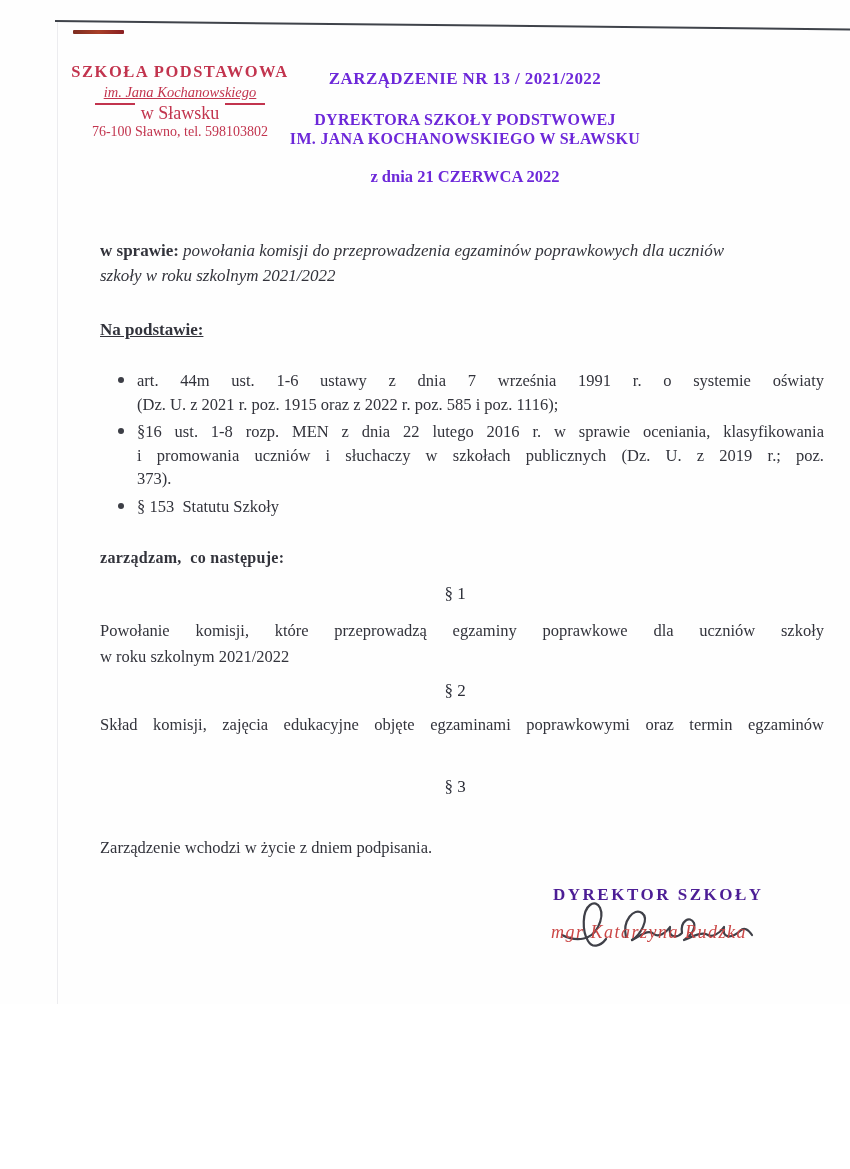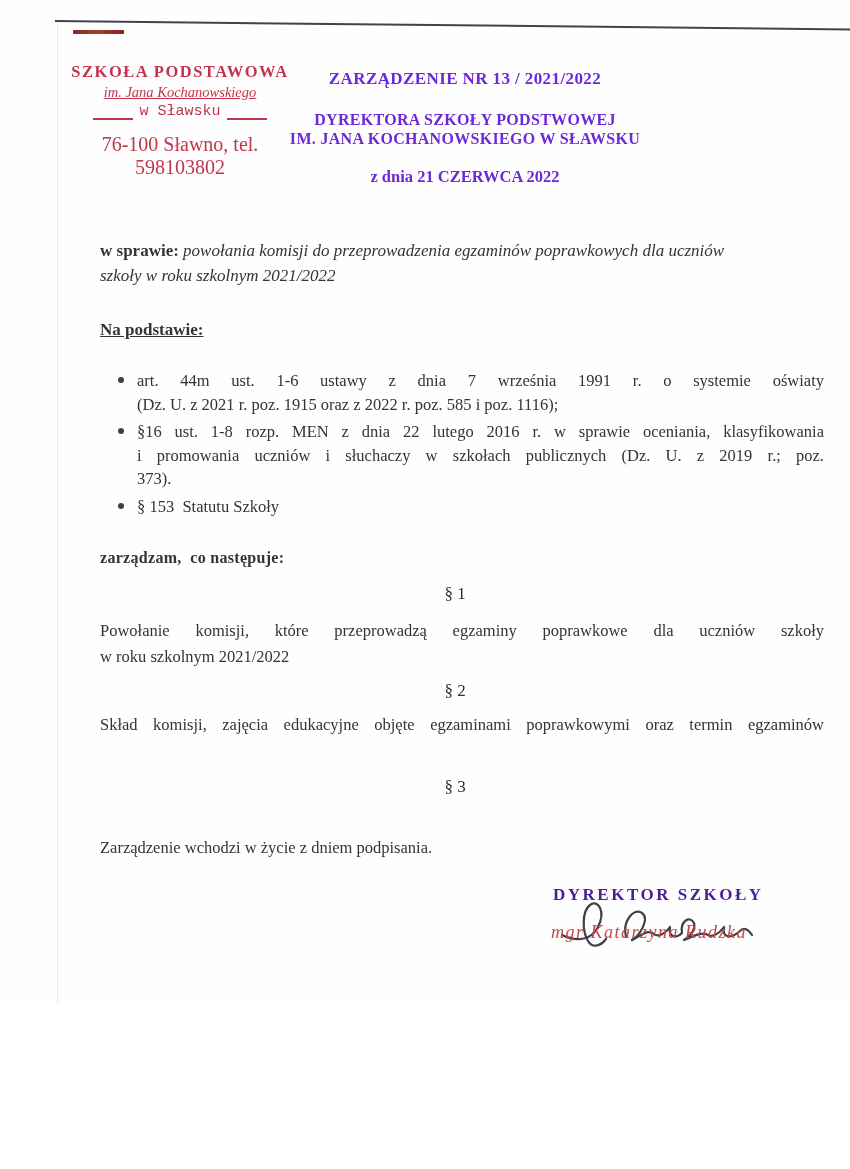--- a/index.html
+++ b/index.html
@@ -13,23 +13,23 @@
   }
   
   .scan-topline{position:absolute;left:0;top:0;width:850px;height:40px;}
   .scan-vline{position:absolute;left:57px;top:22px;width:1px;height:1090px;background:#ececef;}
   .scan-redbar{position:absolute;left:73px;top:30px;width:51px;height:4px;
     background:linear-gradient(90deg,#7d2d20,#a83f28,#8a1f22);border-radius:1px;}
   
   .stamp{position:absolute;left:70px;top:62px;width:220px;text-align:center;color:#c2344e;}
   .stamp-l1{font-size:16.5px;font-weight:600;letter-spacing:1.5px;}
   .stamp-l2{font-size:14.5px;font-style:italic;margin-top:2px;text-decoration:underline;}
-  .stamp-l3{display:flex;align-items:flex-end;justify-content:center;gap:6px;font-size:15px;margin-top:2px;font-family:Liberation Mono, monospace;}
+  .stamp-l3{display:flex;align-items:flex-start;justify-content:center;gap:6px;font-size:18px;margin-top:2px;}
   .stamp-rule{display:inline-block;width:40px;height:2px;background:#c2344e;}
-  .stamp-l4{font-size:20px;margin-top:13px;text-align:center;}
+  .stamp-l4{font-size:14px;margin-top:0;text-align:center;}
   
   .hdr{position:absolute;left:100px;top:69px;width:730px;text-align:center;color:#6d28d9;}
   .hdr-title{font-size:17px;font-weight:bold;letter-spacing:.4px;}
   .hdr-l2{font-size:16px;font-weight:bold;margin-top:22px;letter-spacing:.3px;}
   .hdr-l3{font-size:16px;font-weight:bold;margin-top:1px;letter-spacing:.3px;}
   .hdr-date{font-size:16.5px;font-weight:bold;margin-top:19px;}
   
   .subject{position:absolute;left:100px;top:238px;width:724px;font-size:17px;line-height:25px;}
   .subject .lbl{font-weight:bold;font-style:normal;}
   .subject .it{font-style:italic;}

